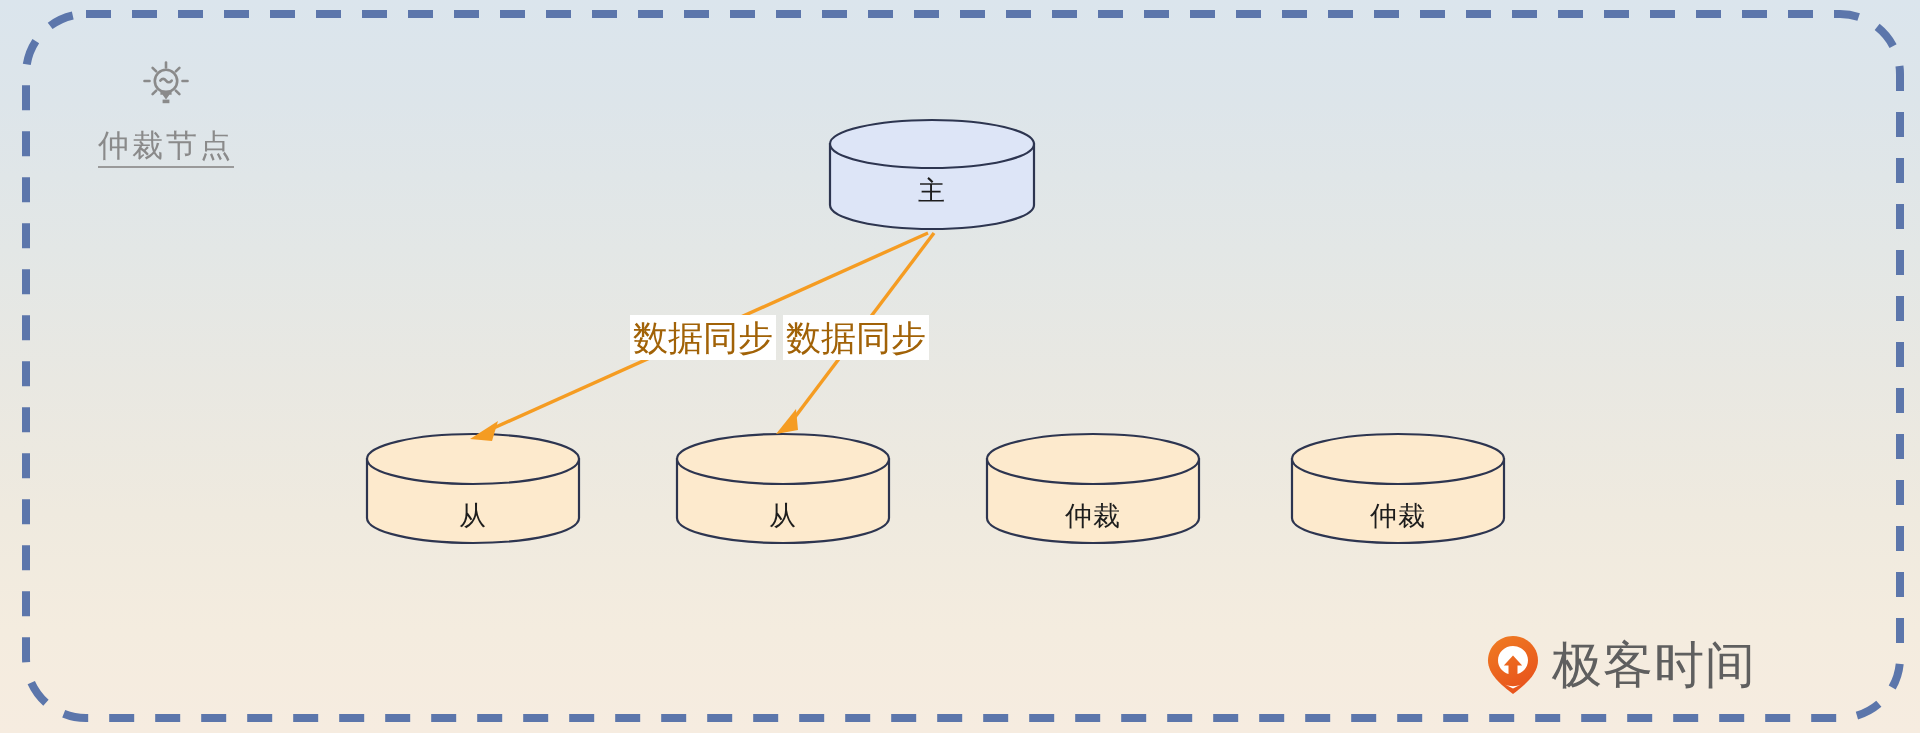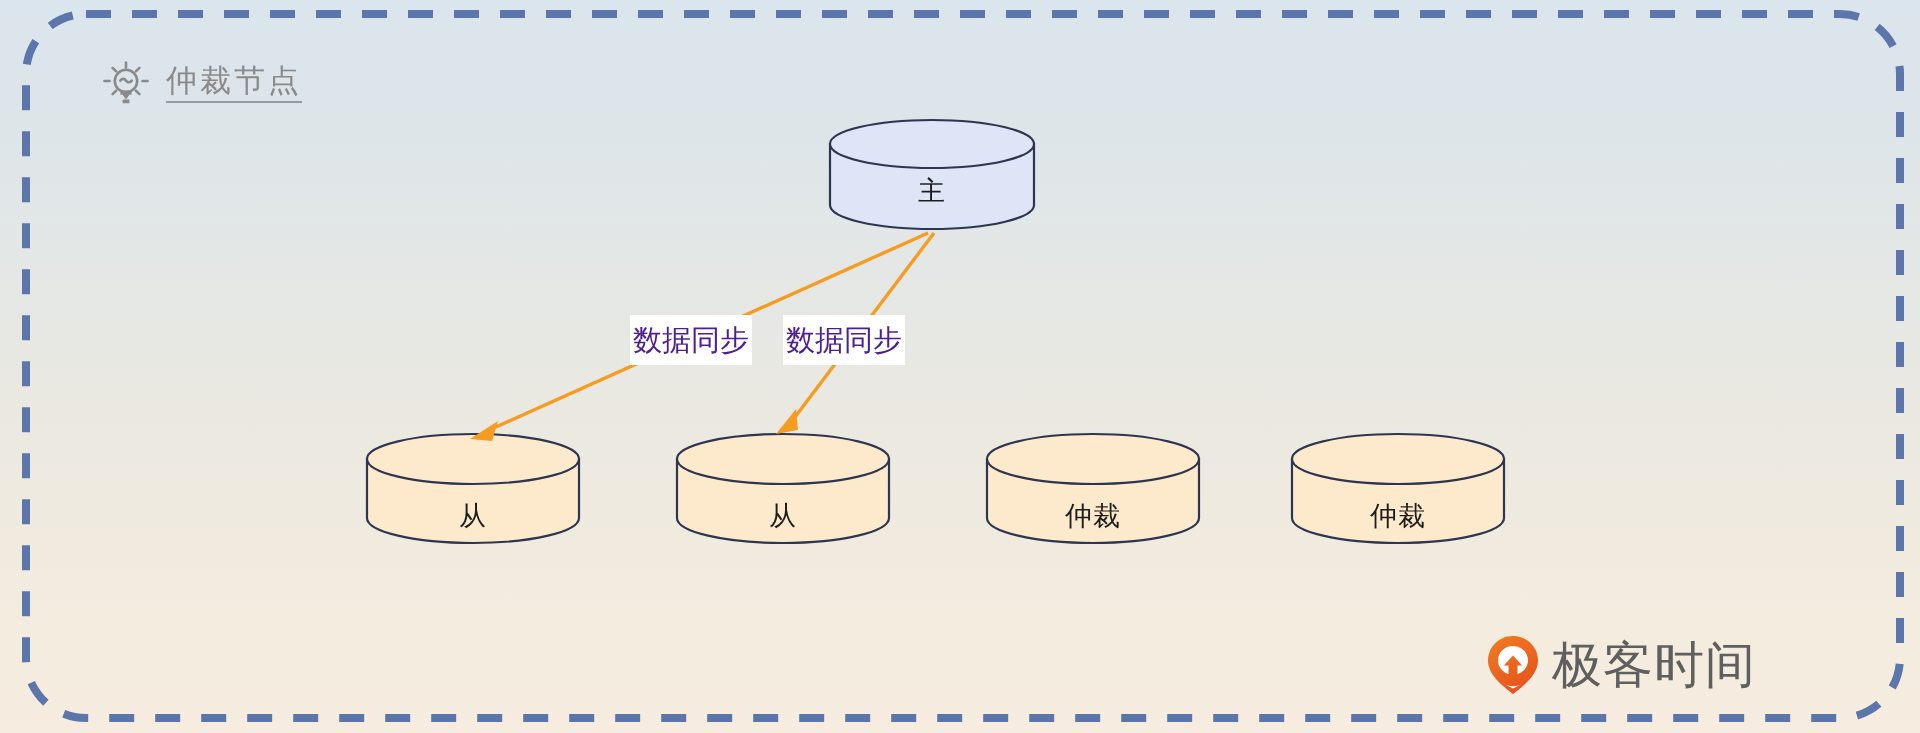--- a/index.html
+++ b/index.html
@@ -45,21 +45,22 @@
     overflow: visible;
   }
 
   
   .group-title {
     position: absolute;
     left: 98px;
     top: 56px;
     display: flex;
     align-items: center;
-    gap: 12px;
+    gap: 18px;
+    flex-direction: column;
   }
   .bulb-icon {
     width: 56px;
     height: 56px;
     display: block;
   }
   .group-title-text {
     font-size: 31px;
     line-height: 1;
     color: #8a8a8a;
@@ -98,24 +99,24 @@
     top: 0;
     width: 1920px;
     height: 733px;
     overflow: visible;
   }
 
   
   .edge-label {
     position: absolute;
     background: #ffffff;
-    color: #4c1d95;
-    font-size: 29px;
+    color: #a16207;
+    font-size: 35px;
     line-height: 1.18;
-    padding: 8px 3px;
+    padding: 2px 3px;
     white-space: nowrap;
   }
   #edge-label-0 { left: 630px; top: 315px; }
   #edge-label-1 { left: 783px; top: 315px; }
 
   
   .watermark {
     position: absolute;
     left: 1487px;
     top: 587px;

